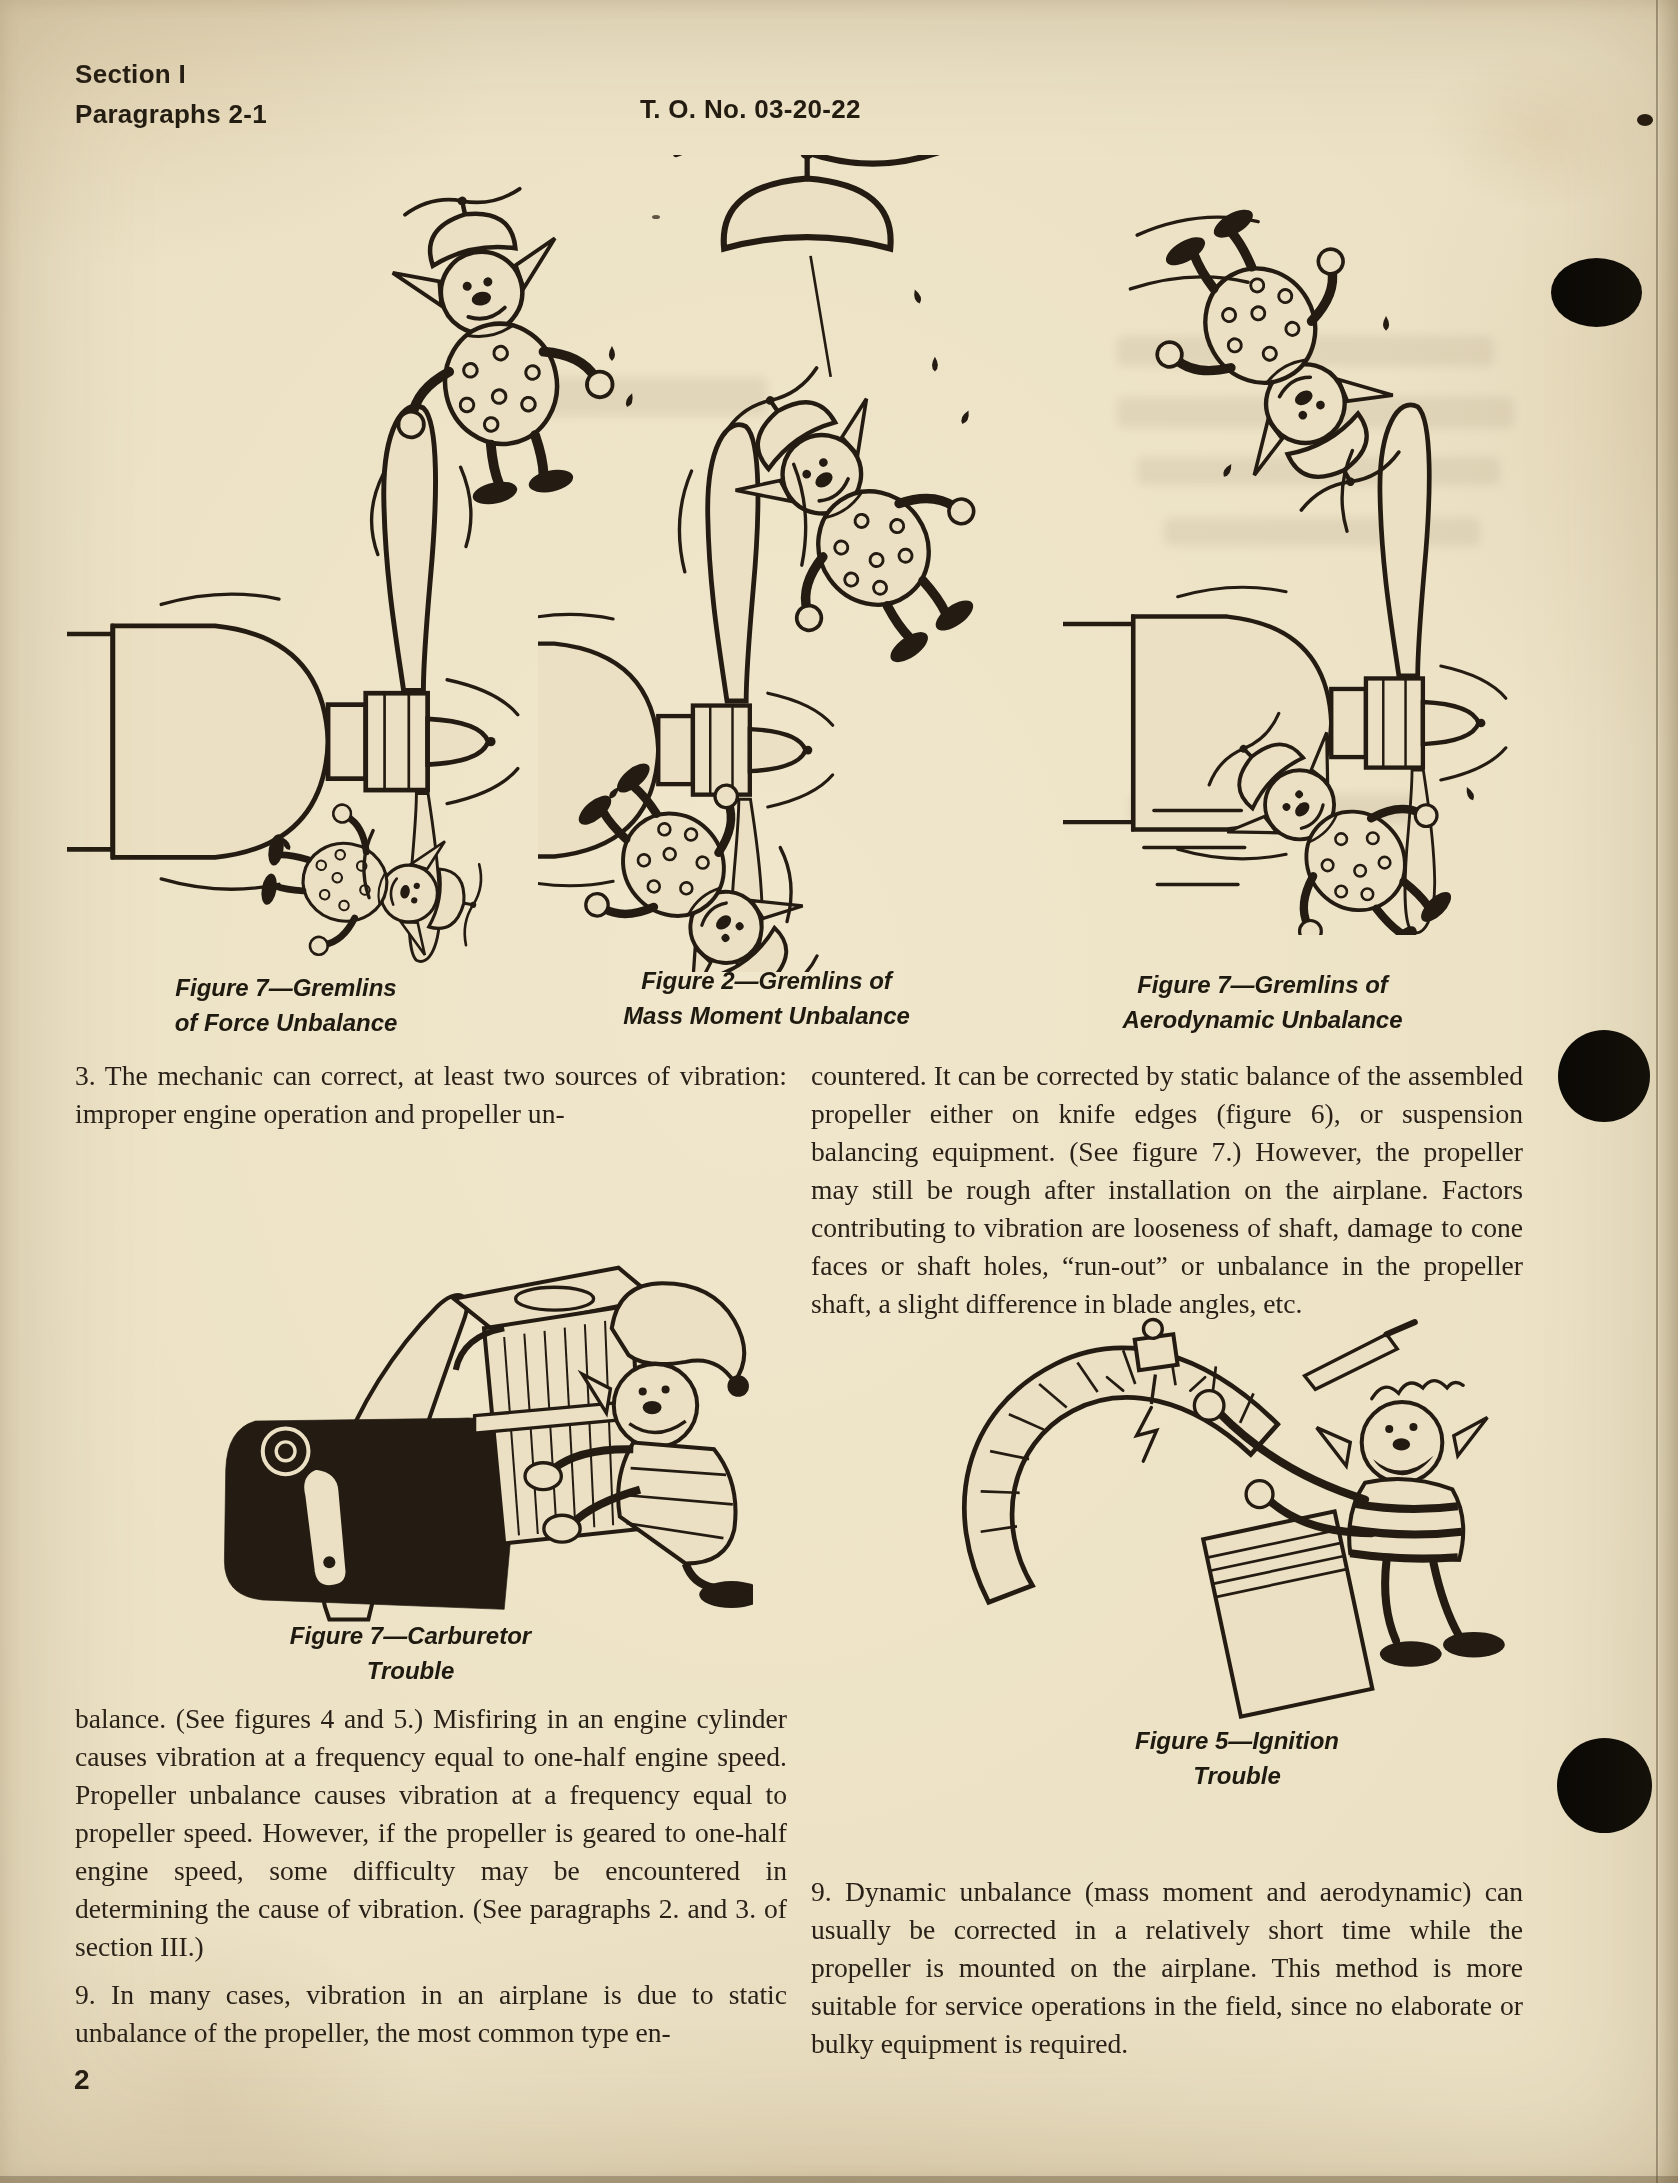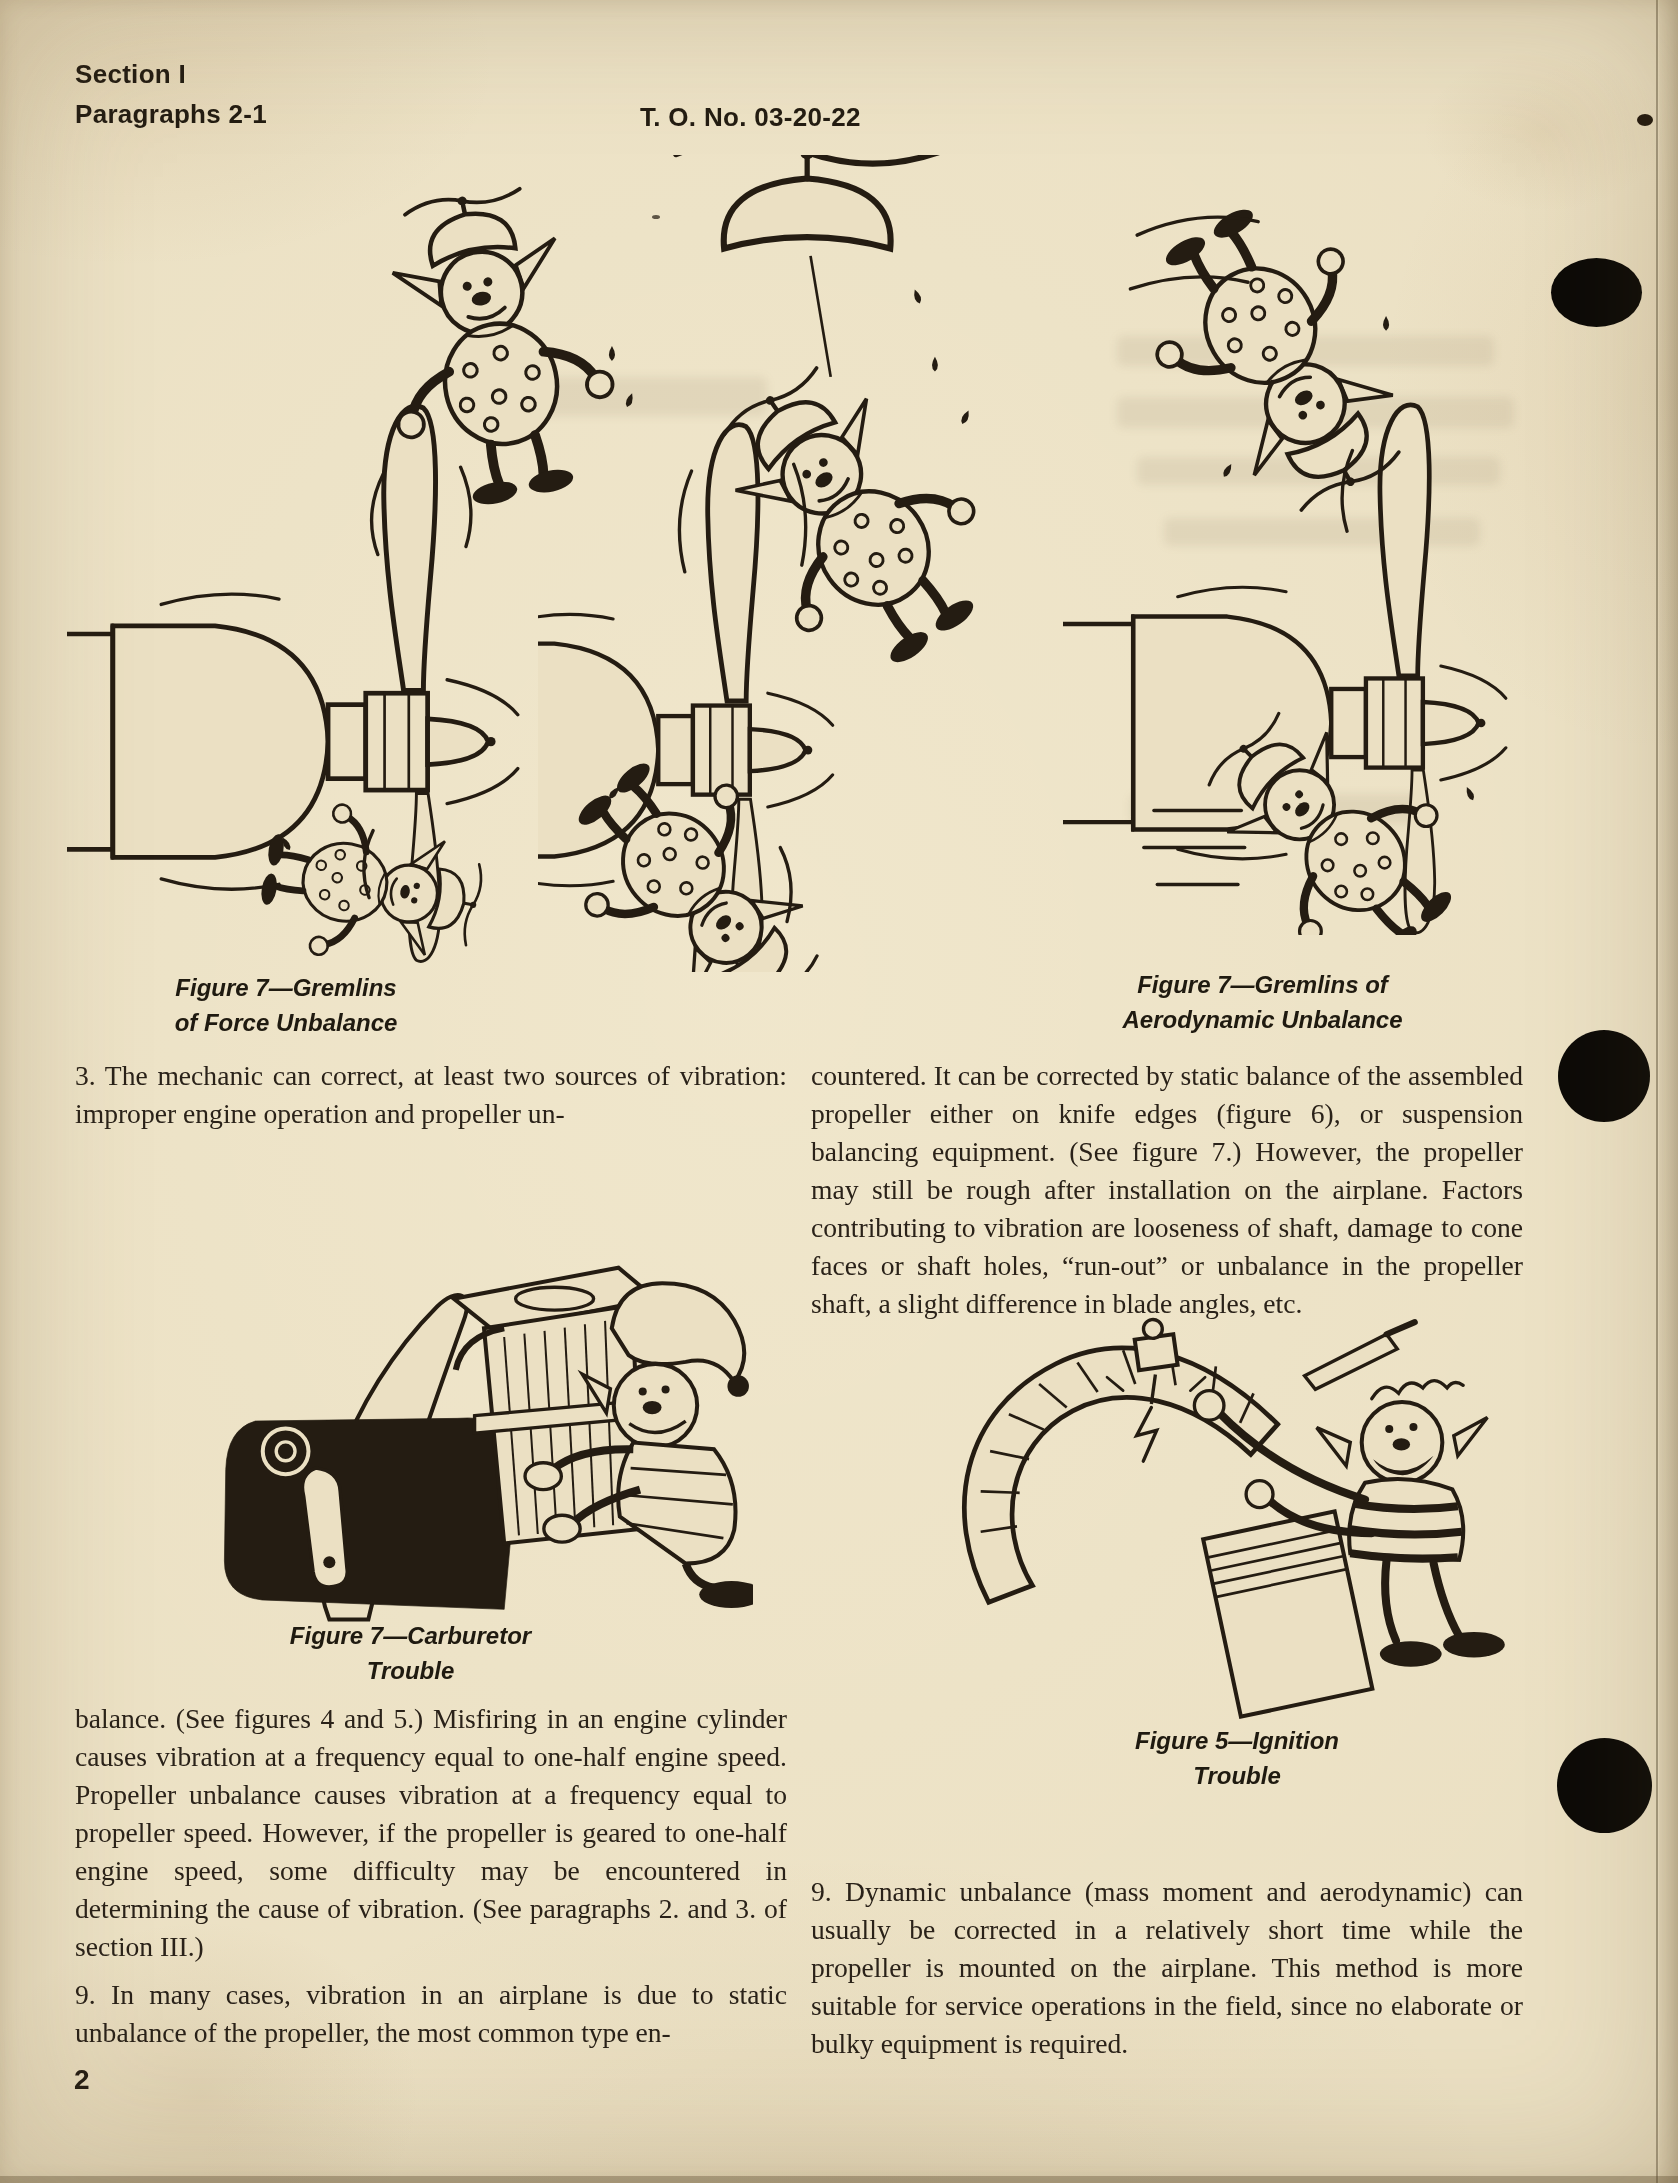--- a/index.html
+++ b/index.html
@@ -19,21 +19,21 @@
     color:#2a2219;
   }
   .page::after{
     content:"";position:absolute;inset:0;pointer-events:none;
     box-shadow:inset 0 0 148px rgba(110,85,45,.28), inset 0 0 20px rgba(110,85,45,.18);
   }
   
   .hdr{position:absolute;font-family:"Liberation Sans",sans-serif;font-weight:bold;
        font-size:26px;line-height:40px;color:#231c12;letter-spacing:0.3px;}
   #hdr-left{left:75px;top:54px;}
-  #hdr-center{left:640px;top:89px;margin-top:8px;}
+  #hdr-center{left:640px;top:89px;}
   
   .cap{position:absolute;font-family:"Liberation Sans",sans-serif;font-weight:bold;
        font-style:italic;font-size:24px;line-height:35px;color:#1f1a10;text-align:center;}
   
   .col{position:absolute;width:712px;font-size:27.6px;line-height:38px;text-align:justify;}
   .col p{margin:0 0 10px 0;}
   
   .art{position:absolute;pointer-events:none;}
   
   .hole{position:absolute;background:#0c0a07;border-radius:50%;}
@@ -180,20 +180,24 @@
     </g>
     <use href="#g-drop" transform="translate(480,300)"></use>
     <use href="#g-drop" transform="translate(250,520) rotate(30)"></use>
     <use href="#g-drop" transform="translate(600,1000) rotate(-25)"></use>
   </svg>
 
   <div class="cap" style="left:101px;top:970px;width:370px">
     <div>Figure 7—Gremlins</div>
     <div>of Force Unbalance</div>
   </div>
+  <div class="cap" style="left:575px;top:963px;width:383px">
+    <div>Figure 2—Gremlins of</div>
+    <div>Mass Moment Unbalance</div>
+  </div>
   <div class="cap" style="left:1071px;top:967px;width:383px">
     <div>Figure 7—Gremlins of</div>
     <div>Aerodynamic Unbalance</div>
   </div>
 
   <div class="col" style="left:75px;top:1057px">
     <p>3. The mechanic can correct, at least two sources of vibration: improper engine operation and propeller un-</p>
   </div>
 
   <svg class="art" style="left:215px;top:1246px" width="538" height="377" viewBox="0 0 800 560">

